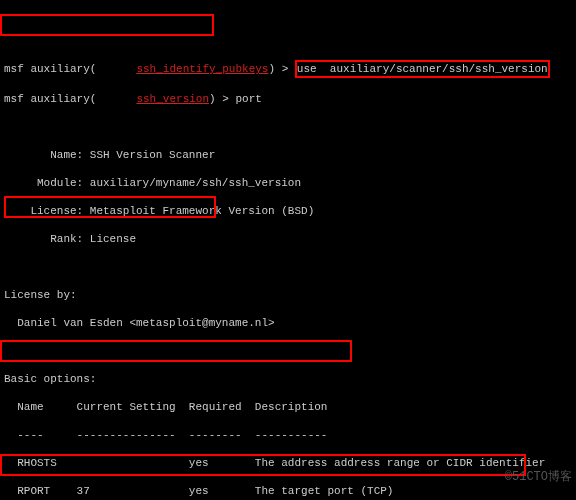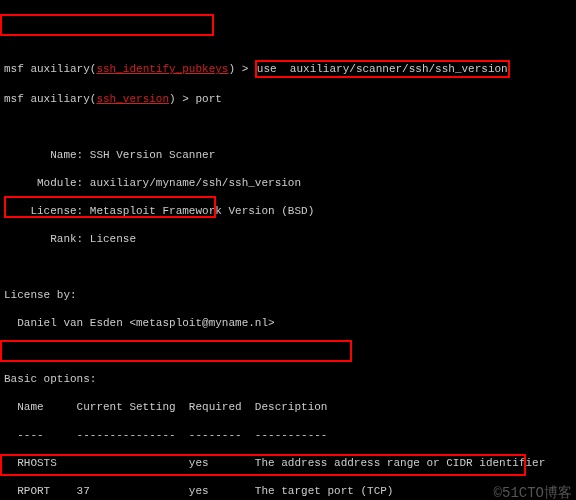--- a/index.html
+++ b/index.html
@@ -11,31 +11,30 @@
     font-size: 11px;
     line-height: 14px;
     width: 576px;
     height: 500px;
     box-sizing: border-box;
     overflow: hidden;
     white-space: pre;
     position: relative;
   }
   .line { display: block; min-height: 14px; }
-  .red-link { color: #d02020; text-decoration: underline; }
+  .red-link { color: #d02020; text-decoration: underline; margin-left: 40px; }
   .hlbox { border: 2px solid #ff0000; display: inline-block; padding: 0 0; }
   
   .ovbox { position: absolute; border: 2px solid #ff0000; pointer-events: none; }
   .watermark {
     position: absolute;
     right: 4px;
     top: 470px;
     color: #555;
-    font-size: 14px;
-    margin-top: 16px;
+    font-size: 12px;
   }
 </style>
 </head>
 <body>
 
 
 
 <span class="line"><span>msf auxiliary(</span><span class="red-link">ssh_identify_pubkeys</span><span>) &gt; </span><span class="hlbox">use  auxiliary/scanner/ssh/ssh_version</span></span>
 <span class="line"><span>msf auxiliary(</span><span class="red-link">ssh_version</span><span>) &gt; </span><span>port</span></span>
 <span class="line"></span>

